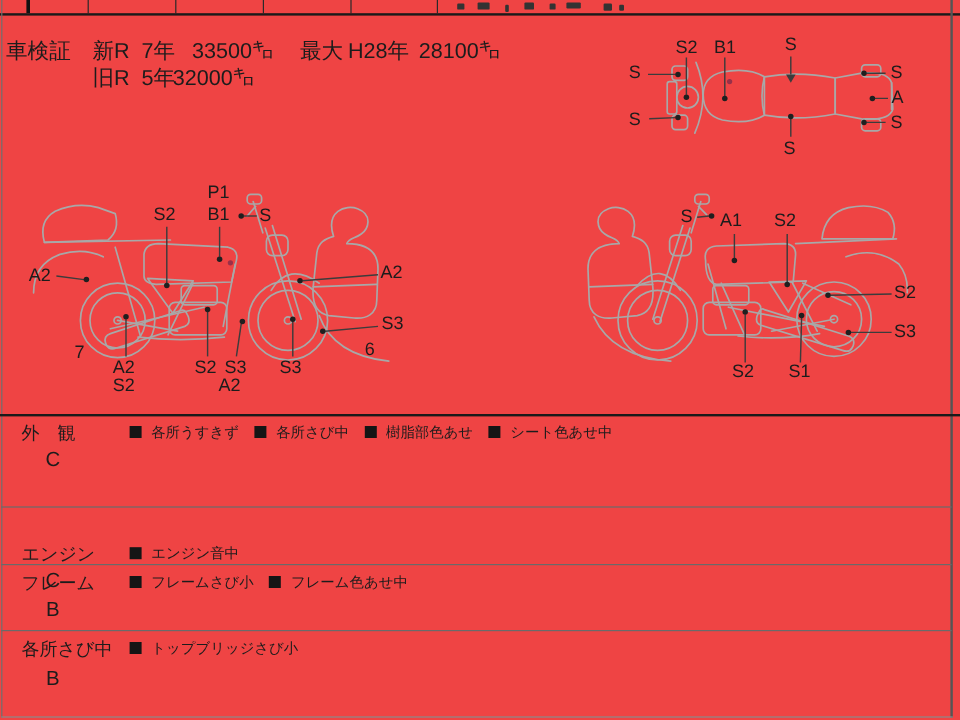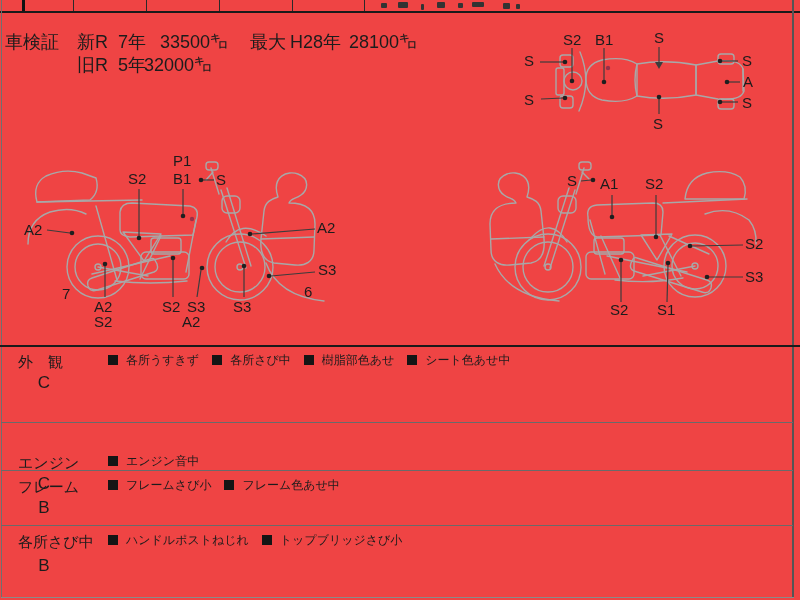--- a/index.html
+++ b/index.html
@@ -315,22 +315,18 @@
         </span>
     </div>
   </div>
 
   <div class="insp-row" style="top:527px;height:70px">
     <span class="cat">各所さび中</span>
     <span class="grade" style="top:30px">B</span>
     <div class="notes">
       <span class="note">
           <span class="sq"></span>
-          <span class="nt">ハンドルポストねじれ</span>
-        </span>
-      <span class="note">
-          <span class="sq"></span>
           <span class="nt">トップブリッジさび小</span>
         </span>
     </div>
   </div>
 
 </div>
 
 </body></html>

